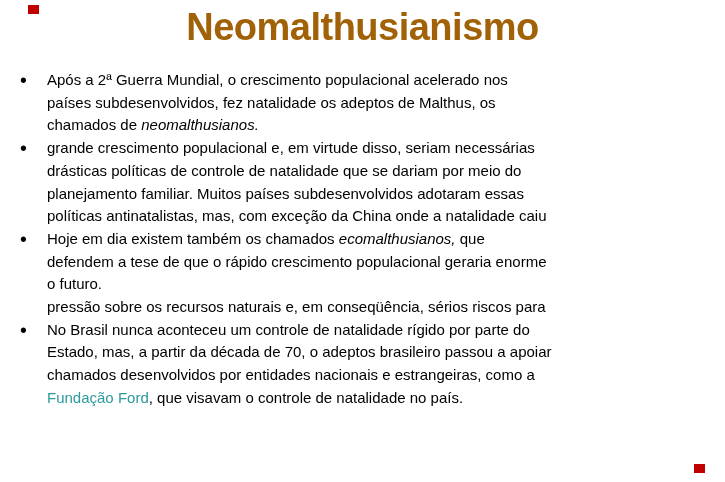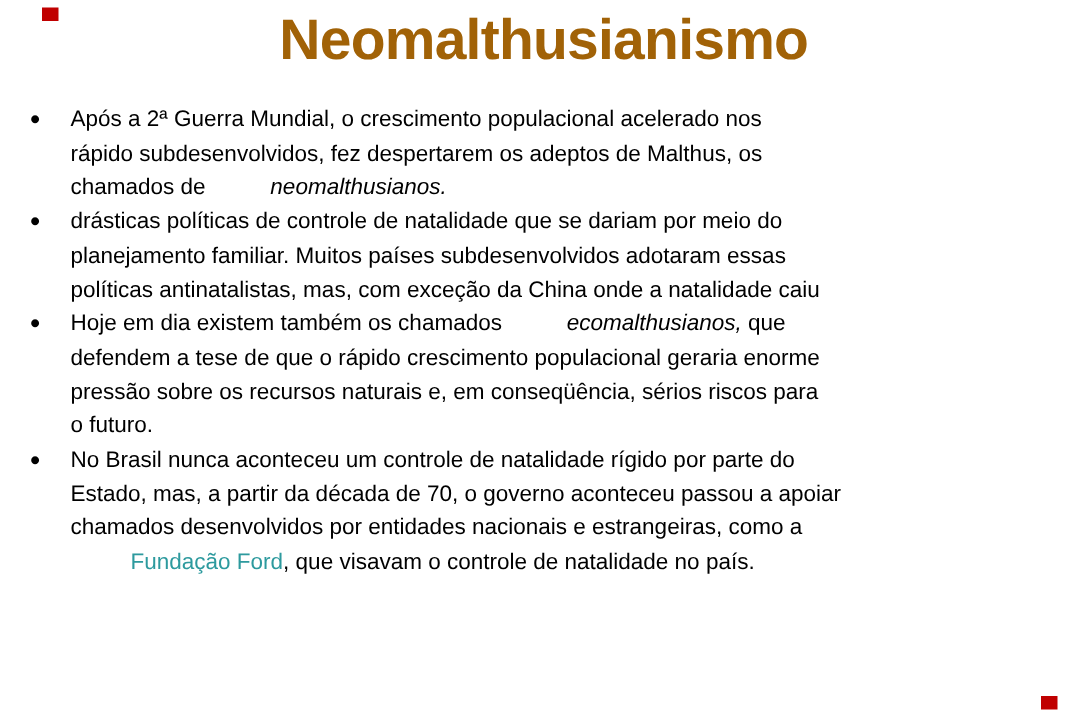--- a/index.html
+++ b/index.html
@@ -62,68 +62,68 @@
     flex: 1 1 auto;
     min-width: 0;
   }
   .line {
     font-size: 15px;
     line-height: 22.7px;
     white-space: nowrap;
     color: #000000;
   }
   .seg-normal { font-style: normal; }
-  .seg-italic { font-style: italic; margin-left: 39px; }
+  .seg-italic { font-style: italic; }
   .seg-link {
     font-style: normal;
     text-decoration: none;
     cursor: pointer;
-    margin-left: 40px;
   }
 </style>
 </head>
 <body>
 
 <div class="slide">
   <div class="corner-marker tl" style="background: rgb(192, 0, 0);"></div>
   <div class="corner-marker br" style="background: rgb(192, 0, 0);"></div>
 
   <div class="slide-title">Neomalthusianismo</div>
 
   <div class="content">
     <ul class="bullets" id="bullet-list">
         <li>
           <span class="dot">•</span>
           <div class="lines">
             <div class="line"><span class="seg-normal">Após a 2ª Guerra Mundial, o crescimento populacional acelerado nos</span></div>
-            <div class="line"><span class="seg-normal">rápido subdesenvolvidos, fez despertarem os adeptos de Malthus, os</span></div>
+            <div class="line"><span class="seg-normal">países subdesenvolvidos, fez natalidade os adeptos de Malthus, os</span></div>
             <div class="line"><span class="seg-normal">chamados de </span><span class="seg-italic">neomalthusianos.</span></div>
           </div>
         </li>
         <li>
           <span class="dot">•</span>
           <div class="lines">
+            <div class="line"><span class="seg-normal">grande crescimento populacional e, em virtude disso, seriam necessárias</span></div>
             <div class="line"><span class="seg-normal">drásticas políticas de controle de natalidade que se dariam por meio do</span></div>
             <div class="line"><span class="seg-normal">planejamento familiar. Muitos países subdesenvolvidos adotaram essas</span></div>
             <div class="line"><span class="seg-normal">políticas antinatalistas, mas, com exceção da China onde a natalidade caiu</span></div>
           </div>
         </li>
         <li>
           <span class="dot">•</span>
           <div class="lines">
             <div class="line"><span class="seg-normal">Hoje em dia existem também os chamados </span><span class="seg-italic">ecomalthusianos,</span><span class="seg-normal"> que</span></div>
             <div class="line"><span class="seg-normal">defendem a tese de que o rápido crescimento populacional geraria enorme</span></div>
+            <div class="line"><span class="seg-normal">o futuro.</span></div>
             <div class="line"><span class="seg-normal">pressão sobre os recursos naturais e, em conseqüência, sérios riscos para</span></div>
-            <div class="line"><span class="seg-normal">o futuro.</span></div>
           </div>
         </li>
         <li>
           <span class="dot">•</span>
           <div class="lines">
             <div class="line"><span class="seg-normal">No Brasil nunca aconteceu um controle de natalidade rígido por parte do</span></div>
-            <div class="line"><span class="seg-normal">Estado, mas, a partir da década de 70, o governo aconteceu passou a apoiar</span></div>
+            <div class="line"><span class="seg-normal">Estado, mas, a partir da década de 70, o adeptos brasileiro passou a apoiar</span></div>
             <div class="line"><span class="seg-normal">chamados desenvolvidos por entidades nacionais e estrangeiras, como a</span></div>
             <div class="line"><span class="seg-link" style="color: rgb(45, 154, 158);">Fundação Ford</span><span class="seg-normal">, que visavam o controle de natalidade no país.</span></div>
           </div>
         </li>
       </ul>
   </div>
 </div>
 
 </body></html>

